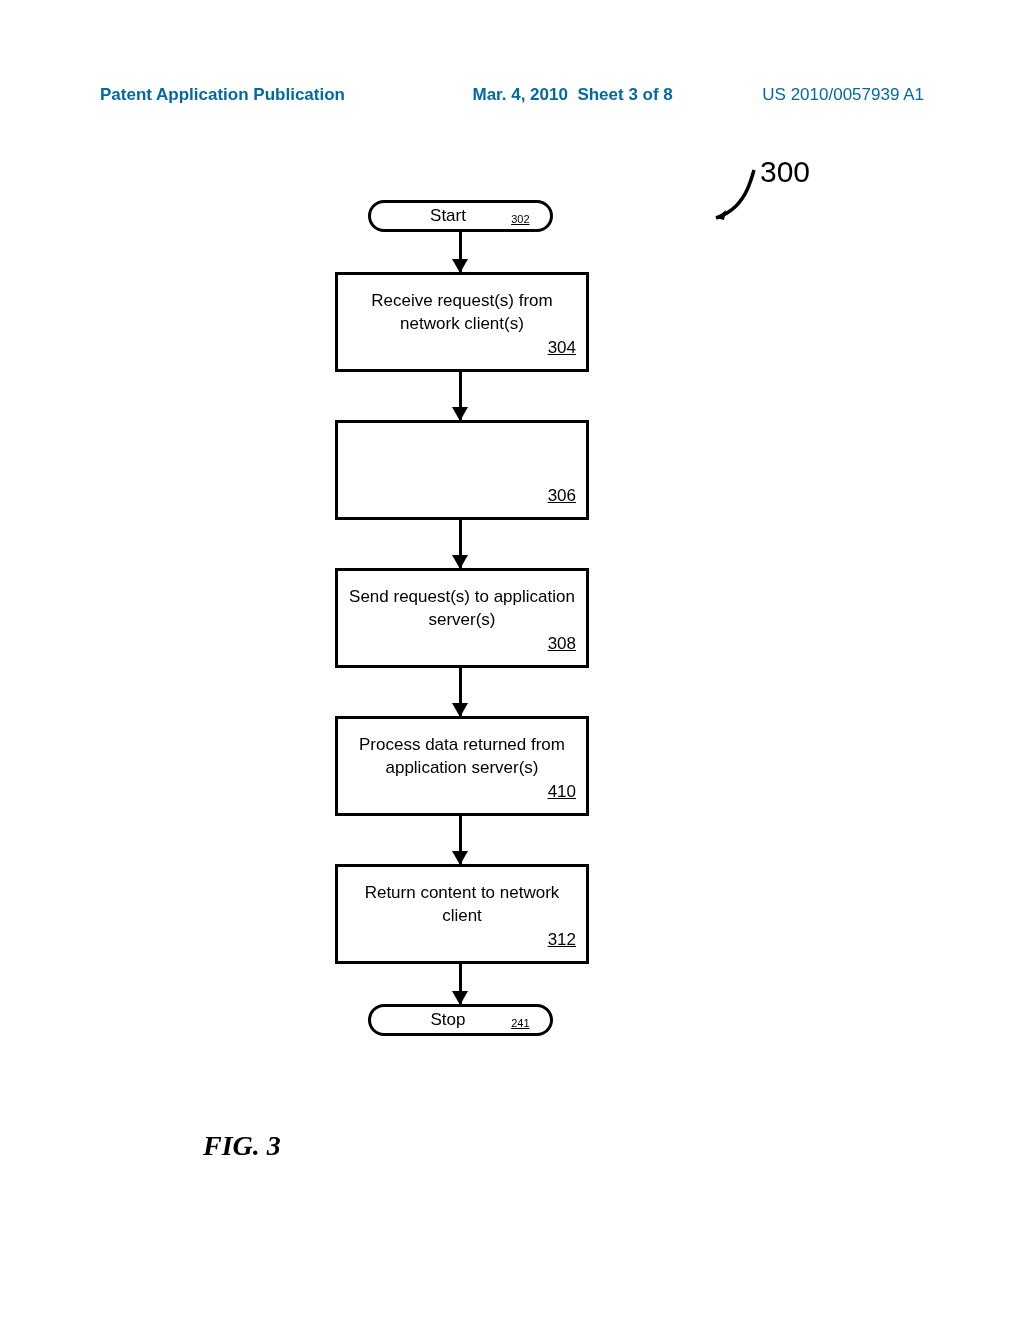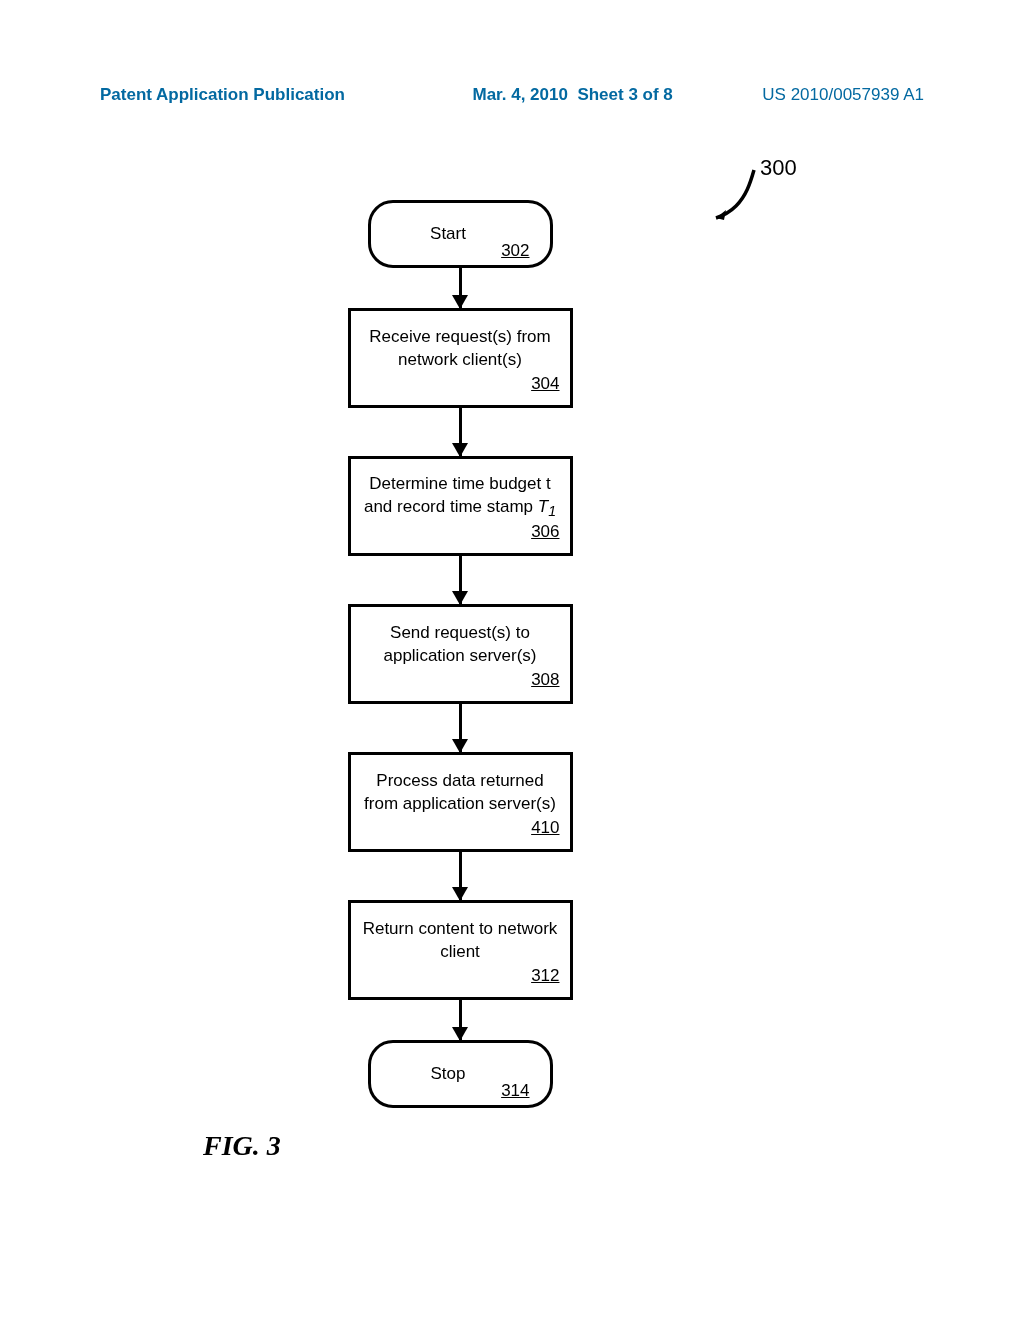--- a/index.html
+++ b/index.html
@@ -21,62 +21,62 @@
     color: #0369a1;
   }
   .header-pub { font-weight: bold; }
   .header-date { font-weight: bold; margin-left: 38px; }
   .header-pubno { font-weight: normal; }
 
   .reference-300 {
     position: absolute;
     top: 155px;
     left: 760px;
-    font-size: 22px;
+    font-size: 30px;
     color: #000;
   }
   .reference-300-lead {
     position: absolute;
     top: 166px;
     left: 710px;
     width: 48px;
     height: 56px;
   }
 
   .flow {
     position: absolute;
     top: 200px;
     left: 335px;
     width: 250px;
   }
   .terminator {
     width: 185px;
-    height: 68px;
+    height: 32px;
     border: 3px solid #000;
     border-radius: 25px;
     position: relative;
     margin: 0 auto;
     display: flex;
     align-items: center;
     justify-content: center;
     font-size: 17px;
   }
   .terminator .step-num {
     position: absolute;
     right: 20px;
     bottom: 4px;
     text-decoration: underline;
-    font-size: 17px;
+    font-size: 11px;
   }
   .terminator .step-label {
     position: relative;
     left: -12px;
   }
   .process-box {
-    width: 225px;
+    width: 254px;
     height: 100px;
     border: 3px solid #000;
     position: relative;
     margin: 0 auto;
     display: flex;
     flex-direction: column;
     align-items: center;
     justify-content: center;
     font-size: 17px;
     text-align: center;
@@ -146,23 +146,20 @@
   </div>
   <div class="arrow short"></div>
 
   <div class="process-box">
     <span>Receive request(s) from network client(s)</span>
     <span class="step-num">304</span>
   </div>
   <div class="arrow"></div>
 
   <div class="process-box">
-    <span>
-      <span>Determine time budget t and record time stamp </span><span class="italic">T</span><sub class="italic">1</sub>
-    </span>
     <span class="step-num">306</span>
   </div>
   <div class="arrow"></div>
 
   <div class="process-box">
     <span>Send request(s) to application server(s)</span>
     <span class="step-num">308</span>
   </div>
   <div class="arrow"></div>
 
@@ -173,18 +170,18 @@
   <div class="arrow"></div>
 
   <div class="process-box">
     <span>Return content to network client</span>
     <span class="step-num">312</span>
   </div>
   <div class="arrow short"></div>
 
   <div class="terminator">
     <span class="step-label">Stop</span>
-    <span class="step-num">314</span>
+    <span class="step-num">241</span>
   </div>
 
 </div>
 
 <div class="figure-label">FIG. 3</div>
 
 </body></html>

